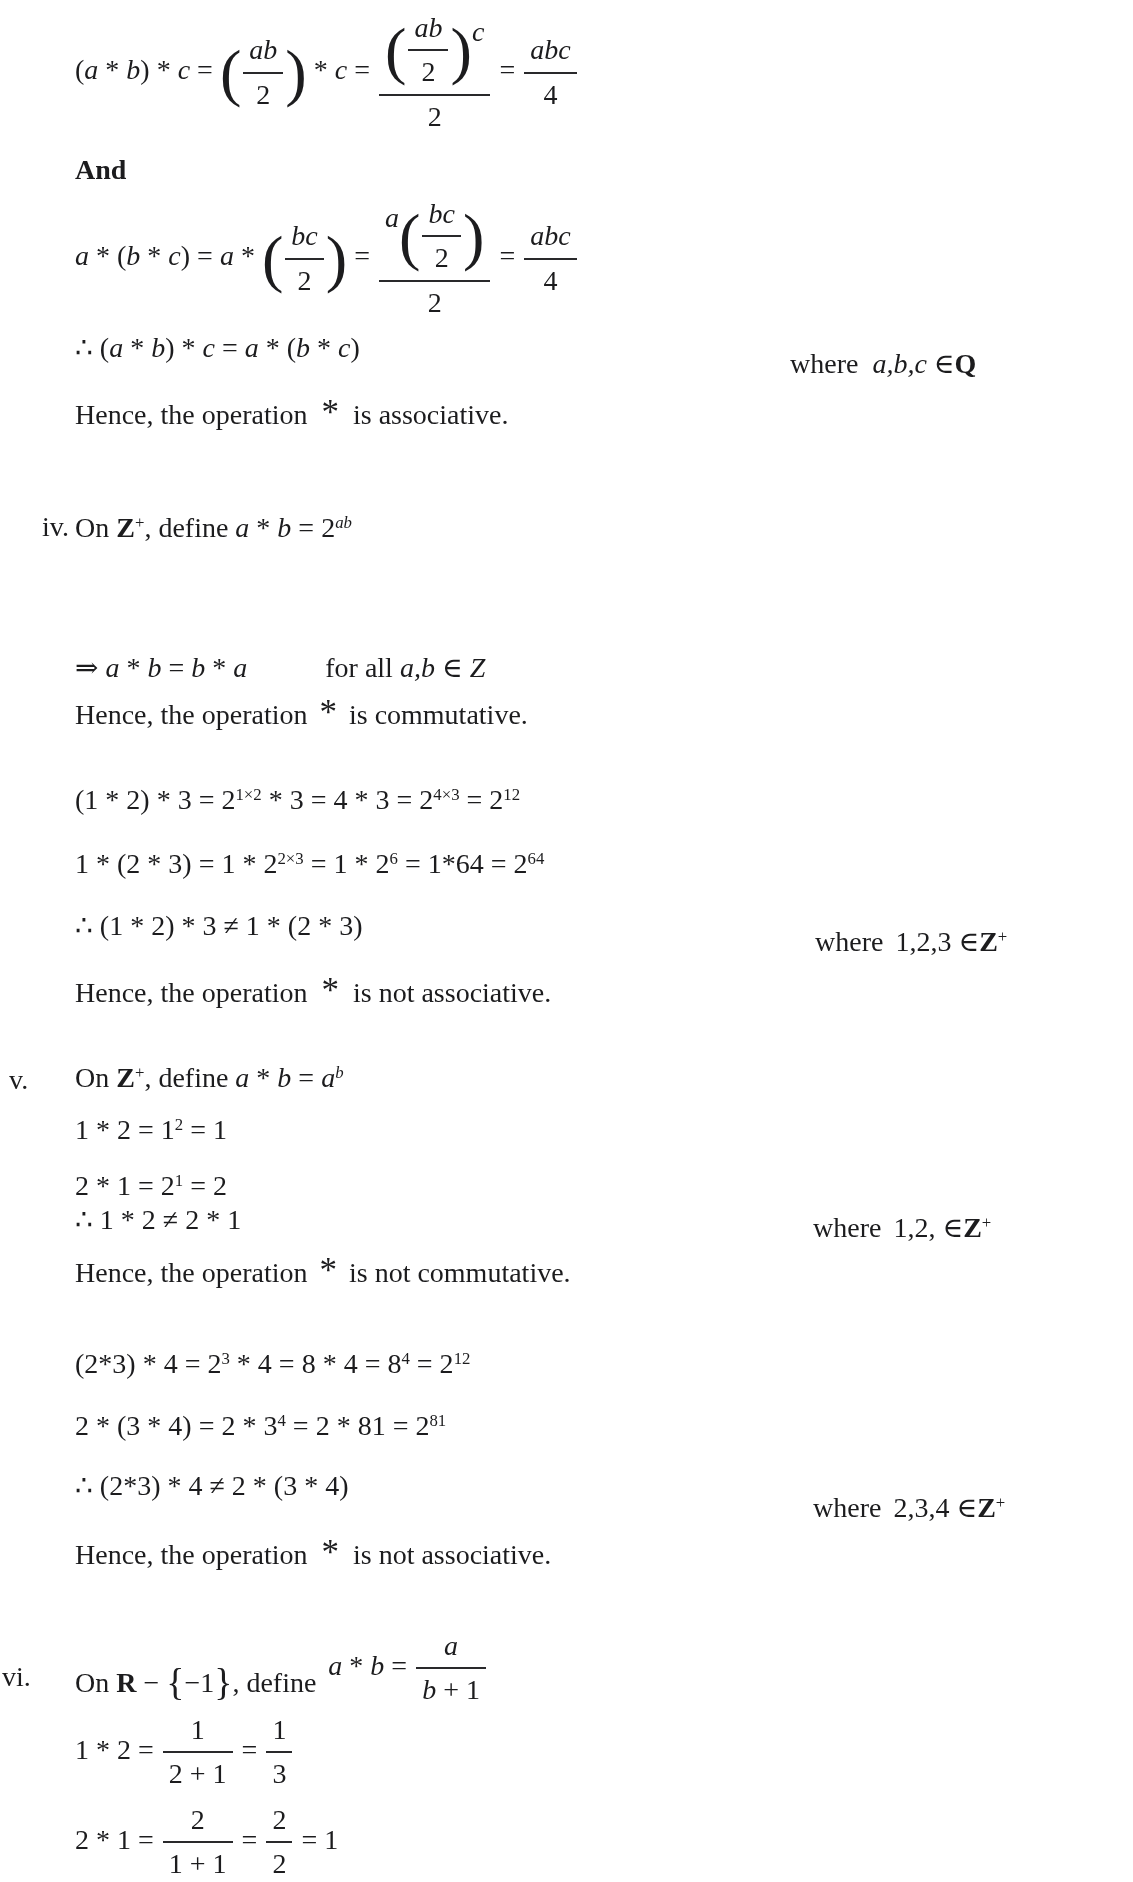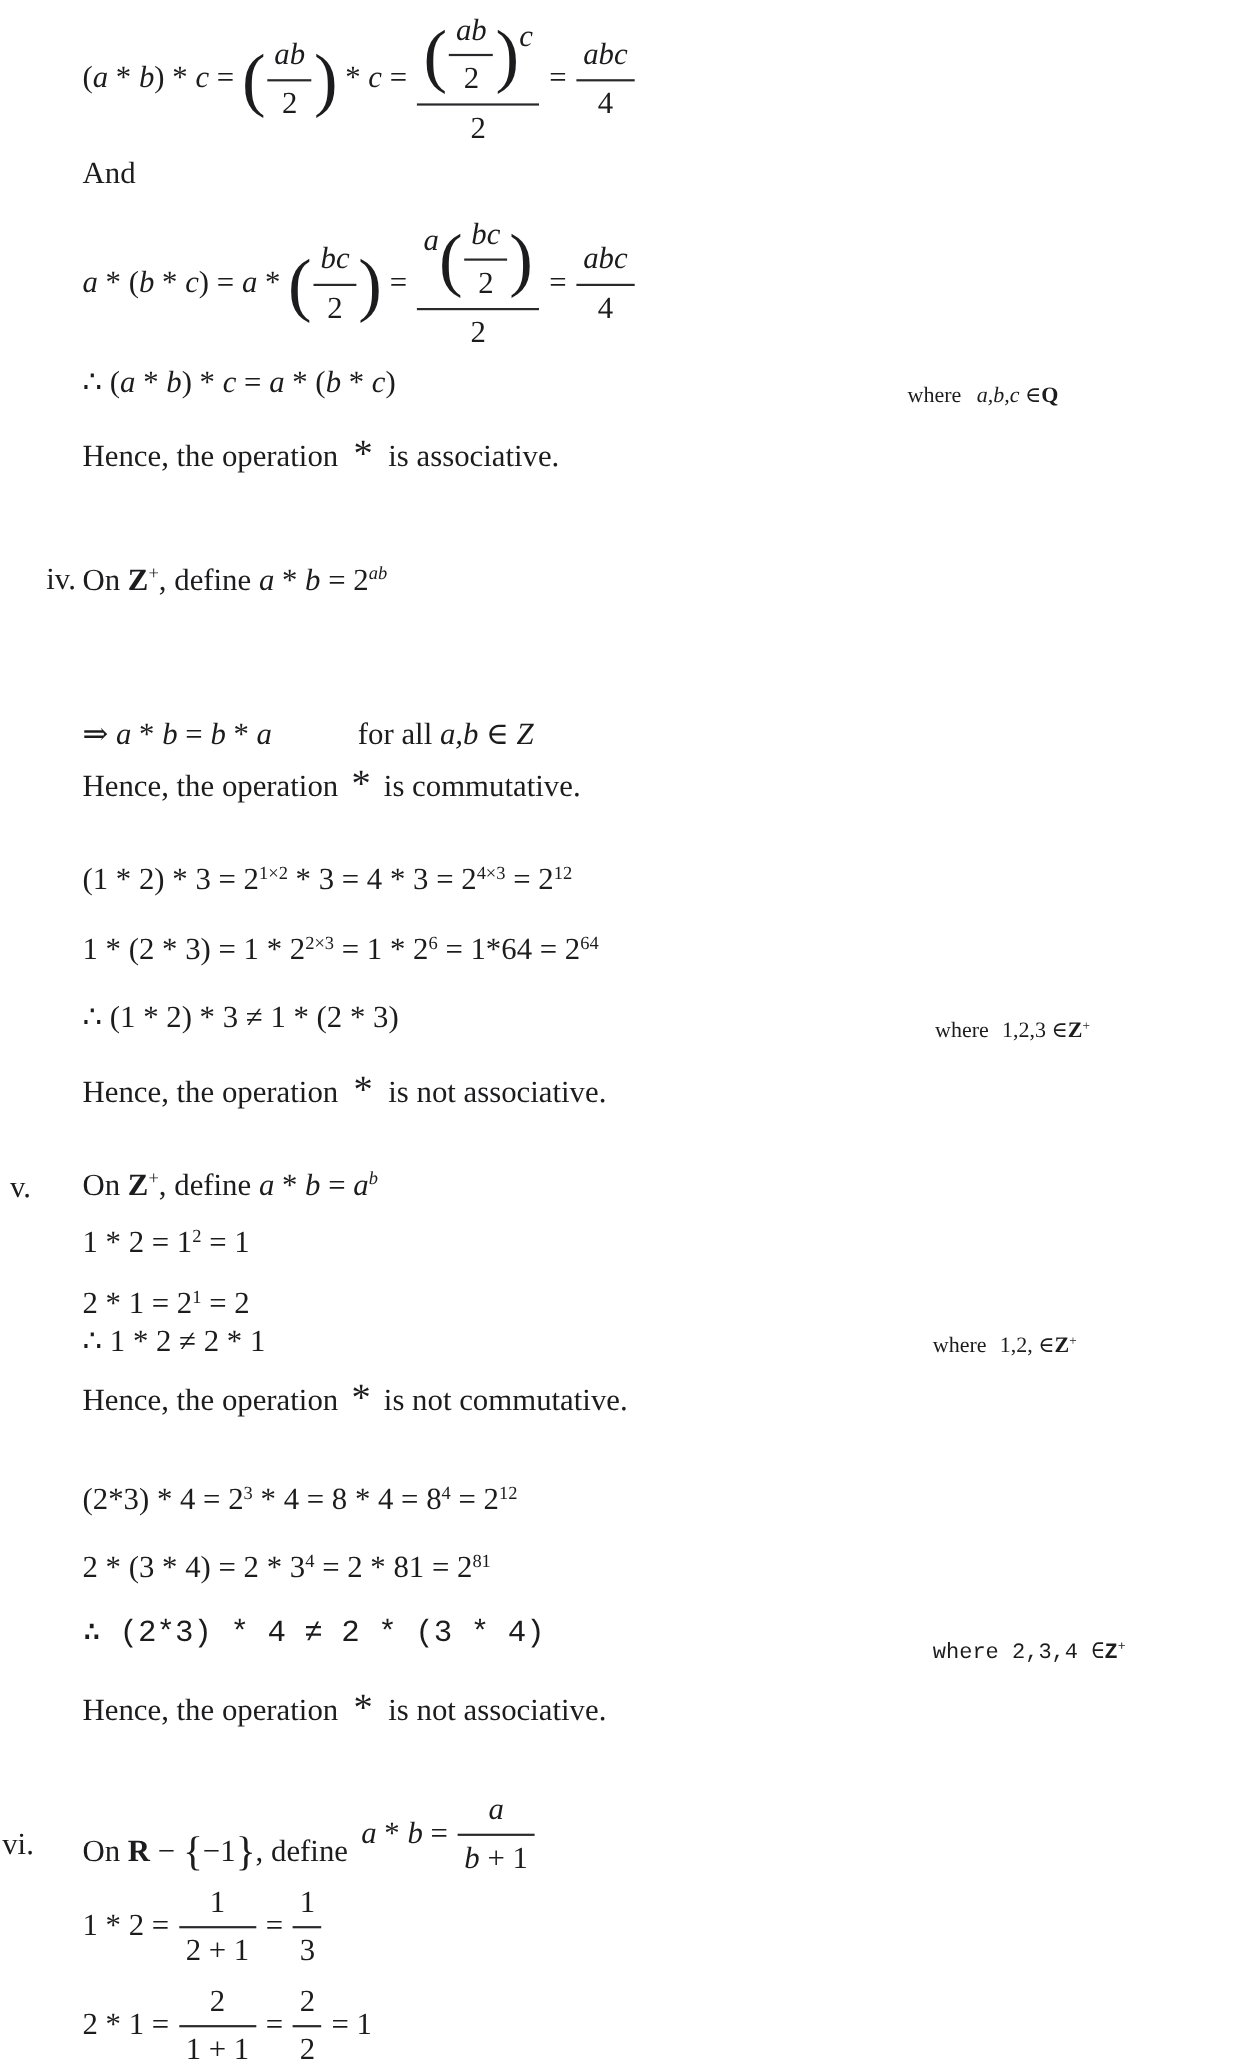--- a/index.html
+++ b/index.html
@@ -15,46 +15,46 @@
   .su{font-size:0.6em; vertical-align:0.55em;}
   .rz{vertical-align:0.55em;}
   .op{font-size:1.25em;}
   .gap{display:inline-block;}
   .up{vertical-align:0.6em;}
   .fr{display:inline-block; vertical-align:middle; text-align:center; padding:0 2px;}
   .fr .n{display:block; padding:0 6px 3px;}
   .fr .d{display:block; border-top:2px solid #29292b; padding:3px 6px 0;}
   .bp{font-size:2.3em; line-height:0; vertical-align:middle; font-weight:300;}
   .bb{font-size:1.35em; line-height:0; vertical-align:-0.1em;}
-  .where{position:absolute; font-size:20px; white-space:nowrap;margin-left:35px;}
+  .where{position:absolute; font-size:28px; white-space:nowrap;}
 </style>
 </head>
 <body>
 
 <div class="page" id="page">
     <div class="rlabel" style="top: 510px; left: 2px; margin-left: 40px;">iv.</div>
     <div class="rlabel" style="top: 1063px; left: 9px;">v.</div>
     <div class="rlabel" style="top: 1660px; left: 2px;">vi.</div>
     <div class="line" style="top: 10px;"><span>(</span><span class="it">a</span><span> * </span><span class="it">b</span><span>) * </span><span class="it">c</span><span> = </span><span><span class="bp">(</span><span><span class="fr"><span class="n"><span class="it">ab</span></span><span class="d"><span>2</span></span></span></span><span class="bp">)</span></span><span> * </span><span class="it">c</span><span> = </span><span class="fr"><span class="n"><span><span class="bp">(</span><span><span class="fr"><span class="n"><span class="it">ab</span></span><span class="d"><span>2</span></span></span></span><span class="bp">)</span></span><span class="rz it">c</span></span><span class="d"><span>2</span></span></span><span> = </span><span class="fr"><span class="n"><span class="it">abc</span></span><span class="d"><span>4</span></span></span></div>
-    <div class="line" style="top: 140px;"><span>And</span></div>
+    <div class="line" style="top: 152px; font-weight: bold;"><span>And</span></div>
     <div class="line" style="top: 196px;"><span class="it">a</span><span> * (</span><span class="it">b</span><span> * </span><span class="it">c</span><span>) = </span><span class="it">a</span><span> * </span><span><span class="bp">(</span><span><span class="fr"><span class="n"><span class="it">bc</span></span><span class="d"><span>2</span></span></span></span><span class="bp">)</span></span><span> = </span><span class="fr"><span class="n"><span class="rz it">a</span><span><span class="bp">(</span><span><span class="fr"><span class="n"><span class="it">bc</span></span><span class="d"><span>2</span></span></span></span><span class="bp">)</span></span></span><span class="d"><span>2</span></span></span><span> = </span><span class="fr"><span class="n"><span class="it">abc</span></span><span class="d"><span>4</span></span></span></div>
     <div class="line" style="top: 330px;"><span>∴ (</span><span class="it">a</span><span> * </span><span class="it">b</span><span>) * </span><span class="it">c</span><span> = </span><span class="it">a</span><span> * (</span><span class="it">b</span><span> * </span><span class="it">c</span><span>)</span><span class="where" style="left: 715px; top: 16px;"><span>where</span><span class="gap" style="width: 14px;"></span><span class="it">a,b,c</span><span> ∈</span><span class="bold">Q</span></span></div>
     <div class="line" style="top: 390px;"><span>Hence, the operation</span><span class="gap" style="width: 14px;"></span><span class="op">*</span><span class="gap" style="width: 14px;"></span><span>is associative.</span></div>
     <div class="line" style="top: 510px;"><span>On </span><span class="bold">Z</span><span class="su">+</span><span>, define </span><span class="it">a</span><span> * </span><span class="it">b</span><span> = 2</span><span class="su it">ab</span></div>
     <div class="line" style="top: 690px;"><span>Hence, the operation</span><span class="gap" style="width: 12px;"></span><span class="op">*</span><span class="gap" style="width: 12px;"></span><span>is commutative.</span></div>
     <div class="line" style="top: 650px;"><span>⇒ </span><span class="it">a</span><span> * </span><span class="it">b</span><span> = </span><span class="it">b</span><span> * </span><span class="it">a</span><span class="gap" style="width: 78px;"></span><span>for all </span><span class="it">a,b</span><span> ∈ </span><span class="it">Z</span></div>
     <div class="line" style="top: 782px;"><span>(1 * 2) * 3 = 2</span><span class="su">1×2</span><span> * 3 = 4 * 3 = 2</span><span class="su">4×3</span><span> = 2</span><span class="su">12</span></div>
     <div class="line" style="top: 846px;"><span>1 * (2 * 3) = 1 * 2</span><span class="su">2×3</span><span> = 1 * 2</span><span class="su">6</span><span> = 1*64 = 2</span><span class="su">64</span></div>
     <div class="line" style="top: 908px;"><span>∴ (1 * 2) * 3 ≠ 1 * (2 * 3)</span><span class="where" style="left: 740px; top: 16px;"><span>where</span><span class="gap" style="width: 12px;"></span><span>1,2,3 ∈</span><span class="bold">Z</span><span class="su">+</span></span></div>
     <div class="line" style="top: 968px;"><span>Hence, the operation</span><span class="gap" style="width: 14px;"></span><span class="op">*</span><span class="gap" style="width: 14px;"></span><span>is not associative.</span></div>
     <div class="line" style="top: 1060px;"><span>On </span><span class="bold">Z</span><span class="su">+</span><span>, define </span><span class="it">a</span><span> * </span><span class="it">b</span><span> = </span><span class="it">a</span><span class="su it">b</span></div>
     <div class="line" style="top: 1112px;"><span>1 * 2 = 1</span><span class="su">2</span><span> = 1</span></div>
     <div class="line" style="top: 1168px;"><span>2 * 1 = 2</span><span class="su">1</span><span> = 2</span></div>
     <div class="line" style="top: 1202px;"><span>∴ 1 * 2 ≠ 2 * 1</span><span class="where" style="left: 738px; top: 8px;"><span>where</span><span class="gap" style="width: 12px;"></span><span>1,2, ∈</span><span class="bold">Z</span><span class="su">+</span></span></div>
     <div class="line" style="top: 1248px;"><span>Hence, the operation</span><span class="gap" style="width: 12px;"></span><span class="op">*</span><span class="gap" style="width: 12px;"></span><span>is not commutative.</span></div>
     <div class="line" style="top: 1346px;"><span>(2*3) * 4 = 2</span><span class="su">3</span><span> * 4 = 8 * 4 = 8</span><span class="su">4</span><span> = 2</span><span class="su">12</span></div>
     <div class="line" style="top: 1408px;"><span>2 * (3 * 4) = 2 * 3</span><span class="su">4</span><span> = 2 * 81 = 2</span><span class="su">81</span></div>
-    <div class="line" style="top: 1468px; font-family: Liberation Mono, monospace;"><span>∴ (2*3) * 4 ≠ 2 * (3 * 4)</span><span class="where" style="left: 738px; top: 22px;"><span>where</span><span class="gap" style="width: 12px;"></span><span>2,3,4 ∈</span><span class="bold">Z</span><span class="su">+</span></span></div>
+    <div class="line" style="top: 1468px;"><span>∴ (2*3) * 4 ≠ 2 * (3 * 4)</span><span class="where" style="left: 738px; top: 22px;"><span>where</span><span class="gap" style="width: 12px;"></span><span>2,3,4 ∈</span><span class="bold">Z</span><span class="su">+</span></span></div>
     <div class="line" style="top: 1530px;"><span>Hence, the operation</span><span class="gap" style="width: 14px;"></span><span class="op">*</span><span class="gap" style="width: 14px;"></span><span>is not associative.</span></div>
     <div class="line" style="top: 1628px;"><span>On </span><span class="bold">R</span><span> − </span><span class="bb">{</span><span>−1</span><span class="bb">}</span><span>, define</span><span class="gap" style="width: 12px;"></span><span class="up"><span class="it">a</span><span> * </span><span class="it">b</span><span> = </span><span class="fr"><span class="n"><span class="it">a</span></span><span class="d"><span class="it">b</span><span> + 1</span></span></span></span></div>
     <div class="line" style="top: 1712px;"><span>1 * 2 = </span><span class="fr"><span class="n"><span>1</span></span><span class="d"><span>2 + 1</span></span></span><span> = </span><span class="fr"><span class="n"><span>1</span></span><span class="d"><span>3</span></span></span></div>
     <div class="line" style="top: 1802px;"><span>2 * 1 = </span><span class="fr"><span class="n"><span>2</span></span><span class="d"><span>1 + 1</span></span></span><span> = </span><span class="fr"><span class="n"><span>2</span></span><span class="d"><span>2</span></span></span><span> = 1</span></div>
   </div>
 
 </body></html>

